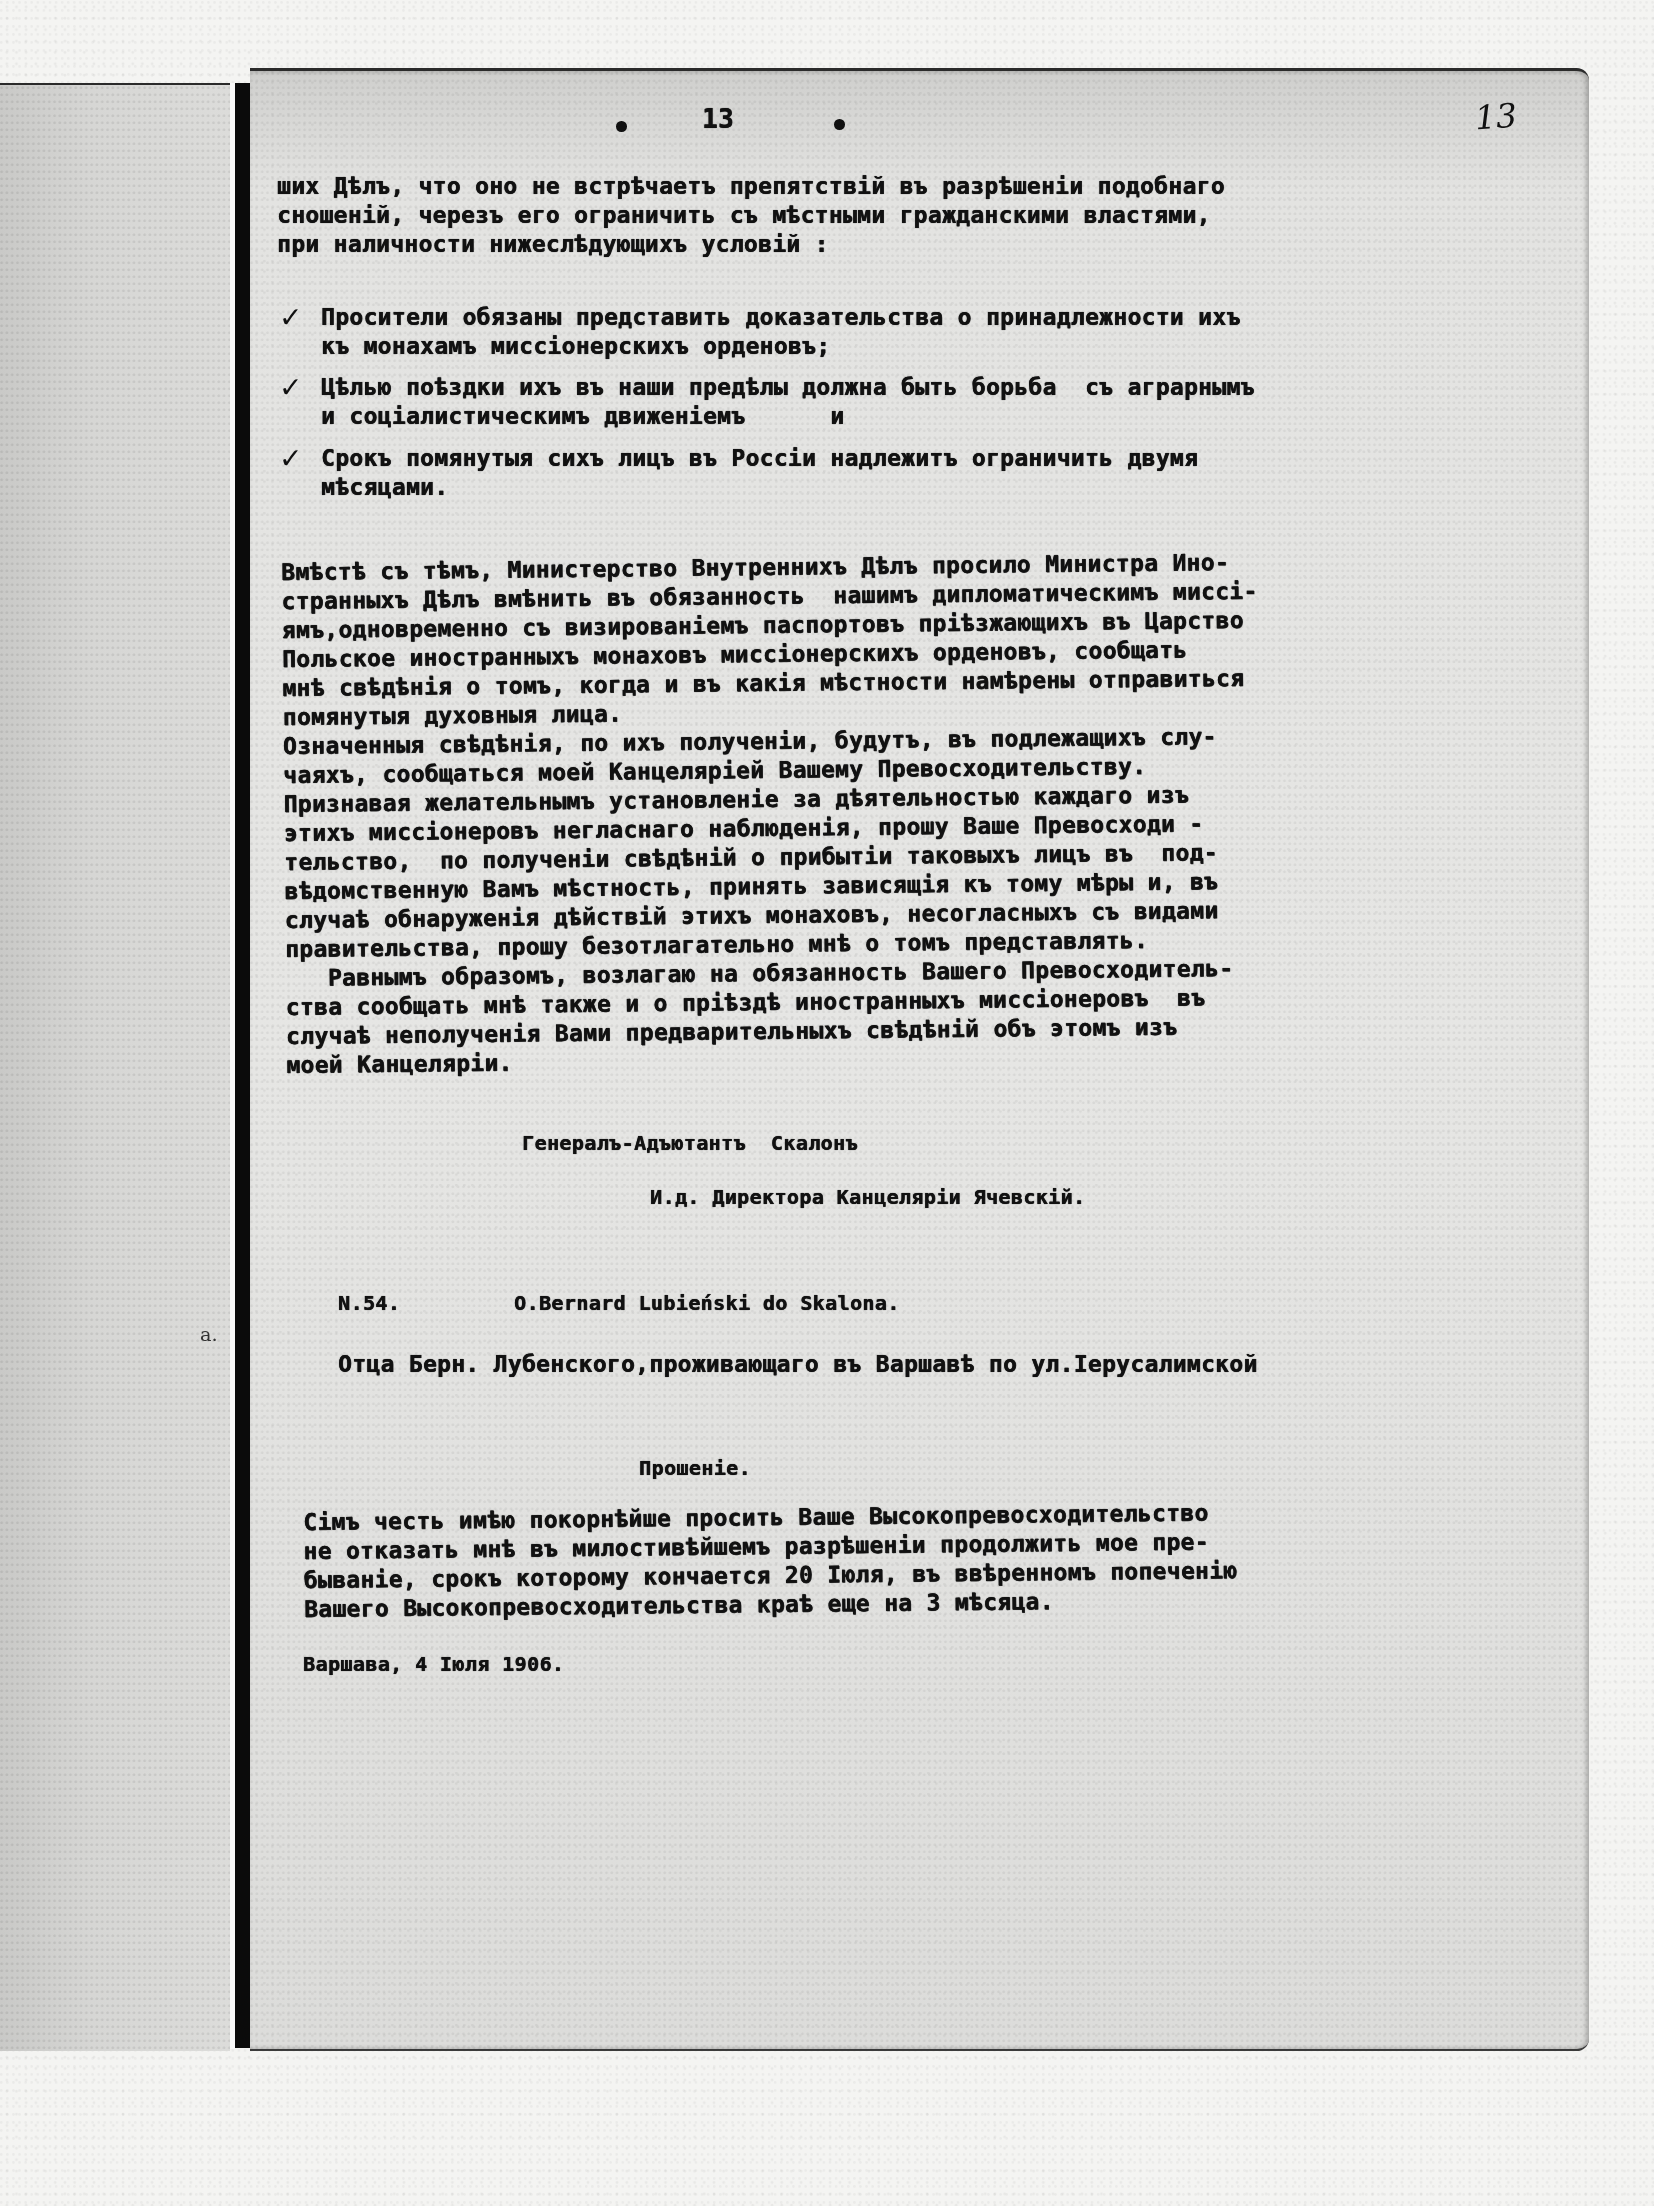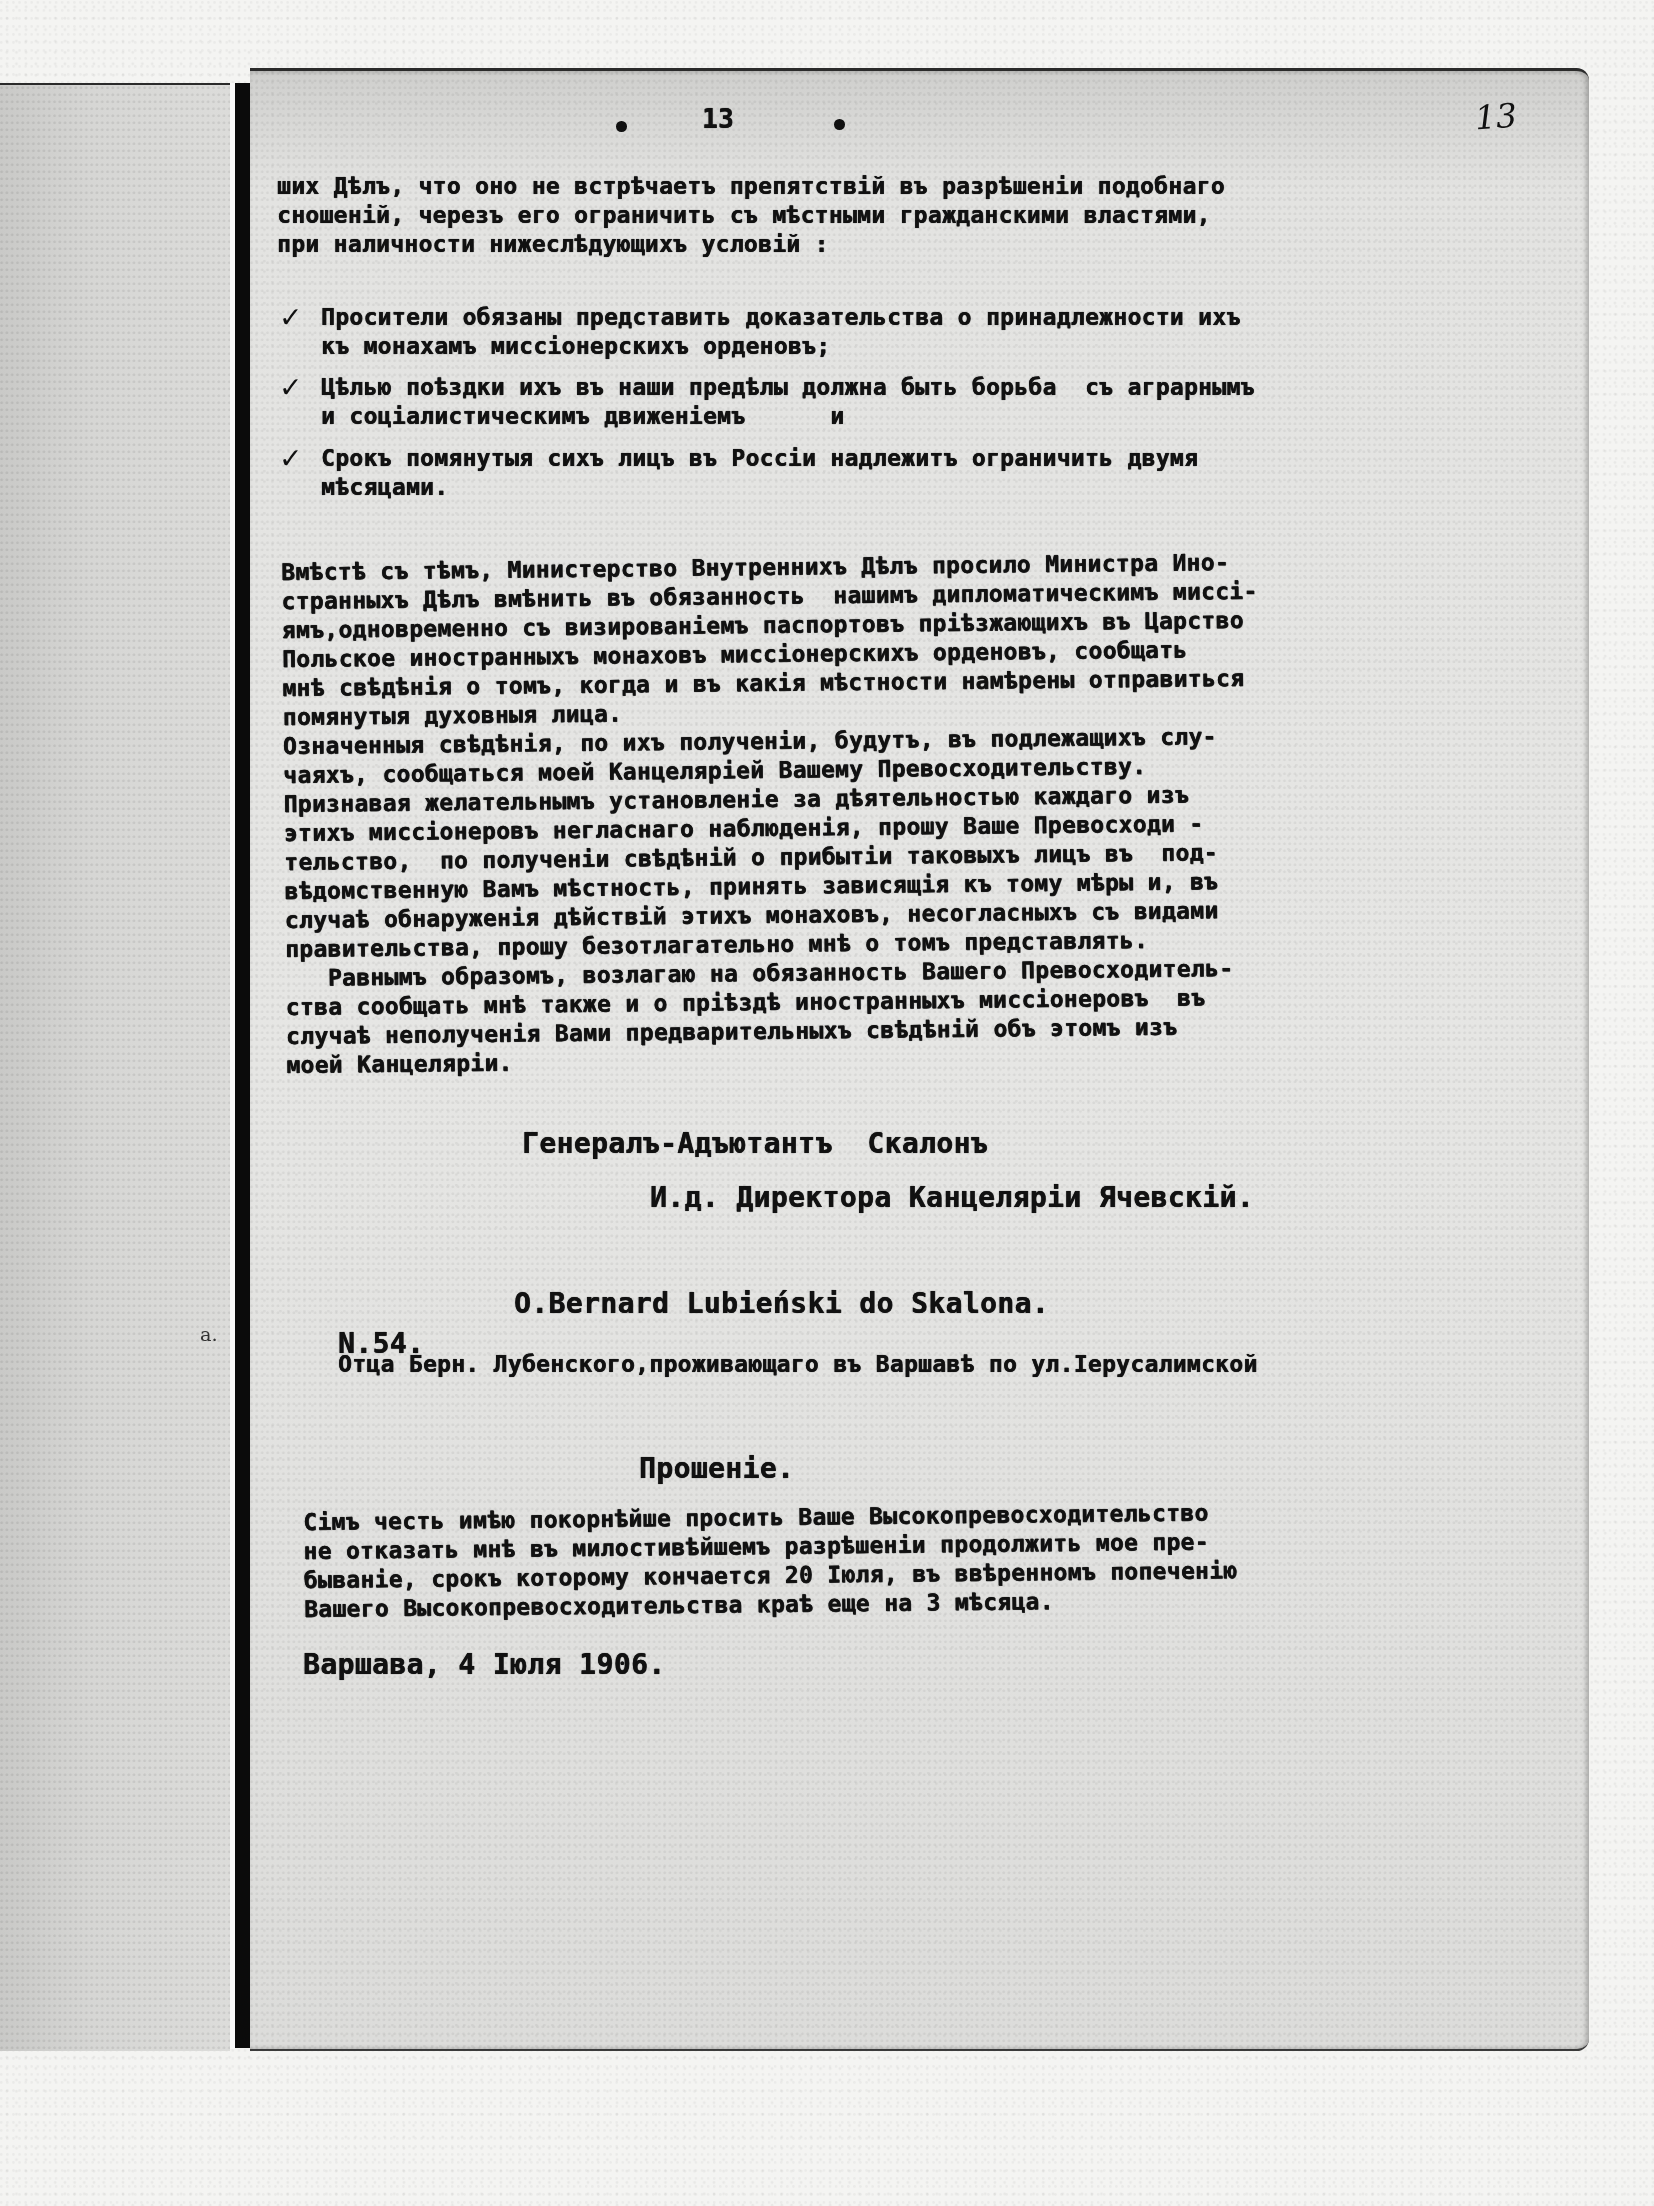--- a/index.html
+++ b/index.html
@@ -65,21 +65,21 @@
       border-bottom: 2.6px solid #3a3a3a;
       border-top-right-radius: 12.3px;
       border-bottom-right-radius: 12.3px;
       box-shadow: inset -2.6px 0 5.3px rgba(0,0,0,0.25);
     }
     .typed {
       position: absolute;
       color: #111;
       font-family: "DejaVu Sans Mono", "Liberation Mono", monospace;
       font-weight: bold;
-      font-size: 28px;
+      font-size: 20px;
       line-height: 29px;
       letter-spacing: 0.4px;
       white-space: pre;
       text-shadow: 0 0 0.9px #222, 0.5px 0.4px 0 #333;
     }
     .page-number {
       left: 606px; top: 104px;
       font-size: 26px;
     }
     .page-number-dot {
@@ -192,21 +192,21 @@
   <span class="line">правительства, прошу безотлагательно мнѣ о томъ представлять.</span>
   <span class="line">   Равнымъ образомъ, возлагаю на обязанность Вашего Превосходитель-</span>
   <span class="line">ства сообщать мнѣ также и о пріѣздѣ иностранныхъ миссіонеровъ  въ</span>
   <span class="line">случаѣ неполученія Вами предварительныхъ свѣдѣній объ этомъ изъ</span>
   <span class="line">моей Канцеляріи.</span>
 </div>
 
 <span class="typed" style="left:522px; top:1129px;">Генералъ-Адъютантъ  Скалонъ</span>
 <span class="typed" style="left:650px; top:1183px;">И.д. Директора Канцеляріи Ячевскій.</span>
 
-<span class="typed" style="left:338px; top:1289px;margin-top:40px;">N.54.</span>
+<span class="typed" style="left:338px; top:1289px;">N.54.</span>
 <span class="typed" style="left:514px; top:1289px;">O.Bernard Lubieński do Skalona.</span>
 
 <div class="block" style="top:1350px; left:303px;margin-left:35px;">
   <span class="line">Отца Берн. Лубенского,проживающаго въ Варшавѣ по ул.Іерусалимской</span>
 </div>
 
 <span class="typed" style="left:639px; top:1454px;">Прошеніе.</span>
 
 <div class="block" style="top:1508px; left:303px; transform:rotate(-0.6deg); transform-origin:0 0;">
   <span class="line">Сімъ честь имѣю покорнѣйше просить Ваше Высокопревосходительство</span>

